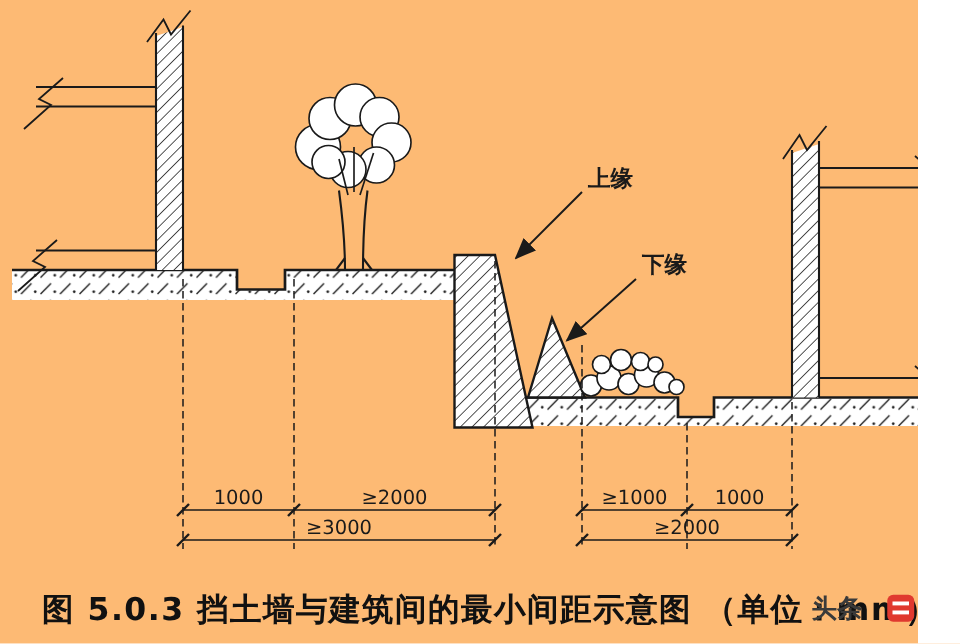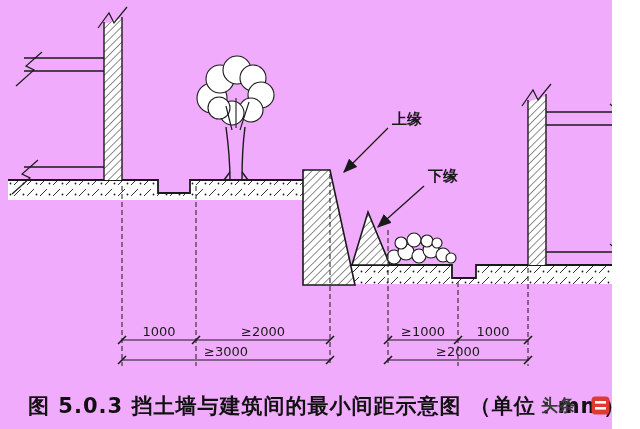--- a/index.html
+++ b/index.html
@@ -1,17 +1,17 @@
 <!DOCTYPE html>
 <html><head>
 <meta charset="utf-8">
 <style>
   html,body{margin:0;padding:0;background:#fff;}
   .stage{
-    position:relative;width:612px;height:429px;background:#f0abfc;overflow:hidden;
+    position:relative;width:612px;height:429px;background:#fdba74;overflow:hidden;
     font-family:"DejaVu Sans",sans-serif;
   }
   svg text{font-family:"DejaVu Sans",sans-serif;fill:#1a1a1a;}
   .dim-label{font-size:13px;}
   .edge-label{font-size:15px;font-weight:600;}
   .caption{
     position:absolute;left:28px;top:392px;font-size:21px;font-weight:bold;
     color:#111;letter-spacing:1px;white-space:nowrap;
   }
   .watermark{

